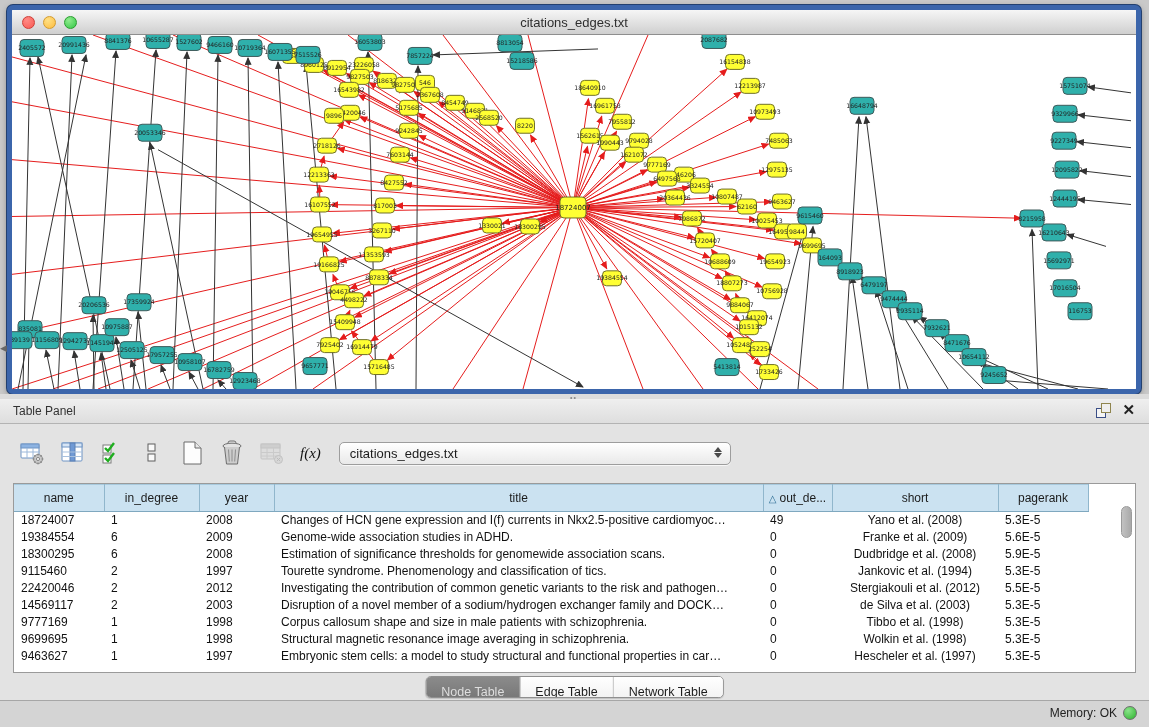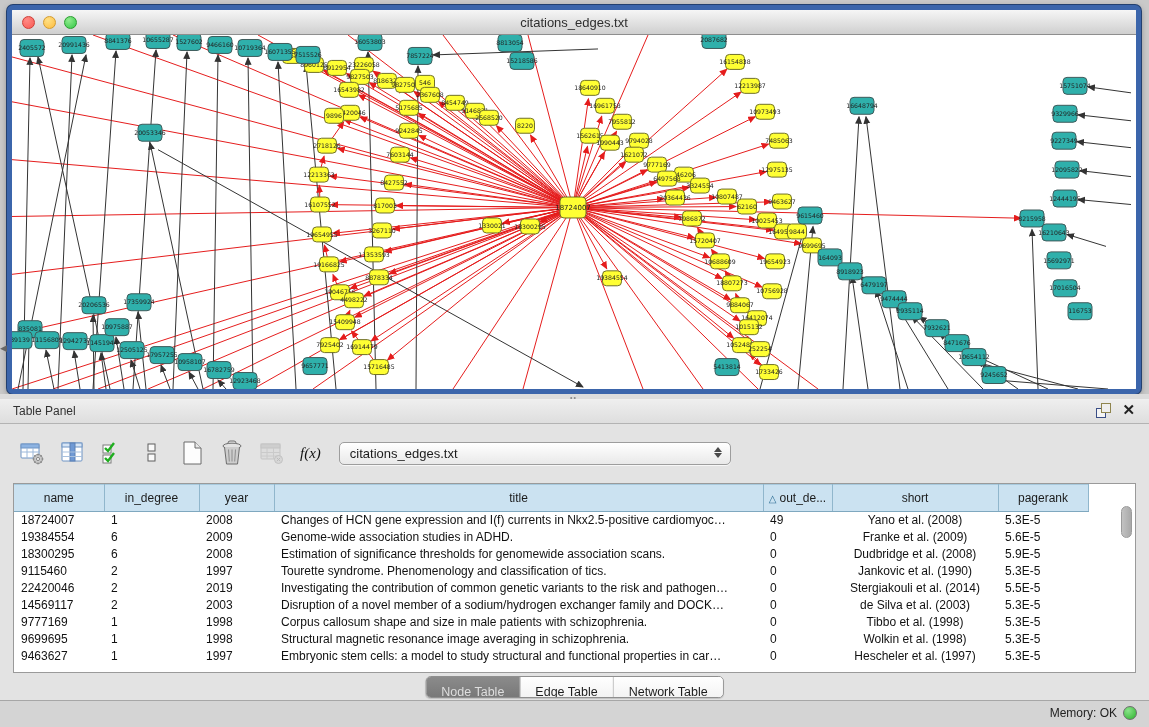--- a/index.html
+++ b/index.html
@@ -941,30 +941,30 @@
             <td>0</td>
             <td class="c-center">Dudbridge et al. (2008)</td>
             <td>5.9E-5</td>
           </tr>
           <tr>
             <td>9115460</td>
             <td>2</td>
             <td>1997</td>
             <td>Tourette syndrome. Phenomenology and classification of tics.</td>
             <td>0</td>
-            <td class="c-center">Jankovic et al. (1990)</td>
+            <td class="c-center">Jankovic et al. (1994)</td>
             <td>5.3E-5</td>
           </tr>
           <tr>
             <td>22420046</td>
             <td>2</td>
-            <td>2019</td>
+            <td>2012</td>
             <td>Investigating the contribution of common genetic variants to the risk and pathogen…</td>
             <td>0</td>
-            <td class="c-center">Stergiakouli et al. (2014)</td>
+            <td class="c-center">Stergiakouli et al. (2012)</td>
             <td>5.5E-5</td>
           </tr>
           <tr>
             <td>14569117</td>
             <td>2</td>
             <td>2003</td>
             <td>Disruption of a novel member of a sodium/hydrogen exchanger family and DOCK…</td>
             <td>0</td>
             <td class="c-center">de Silva et al. (2003)</td>
             <td>5.3E-5</td>

